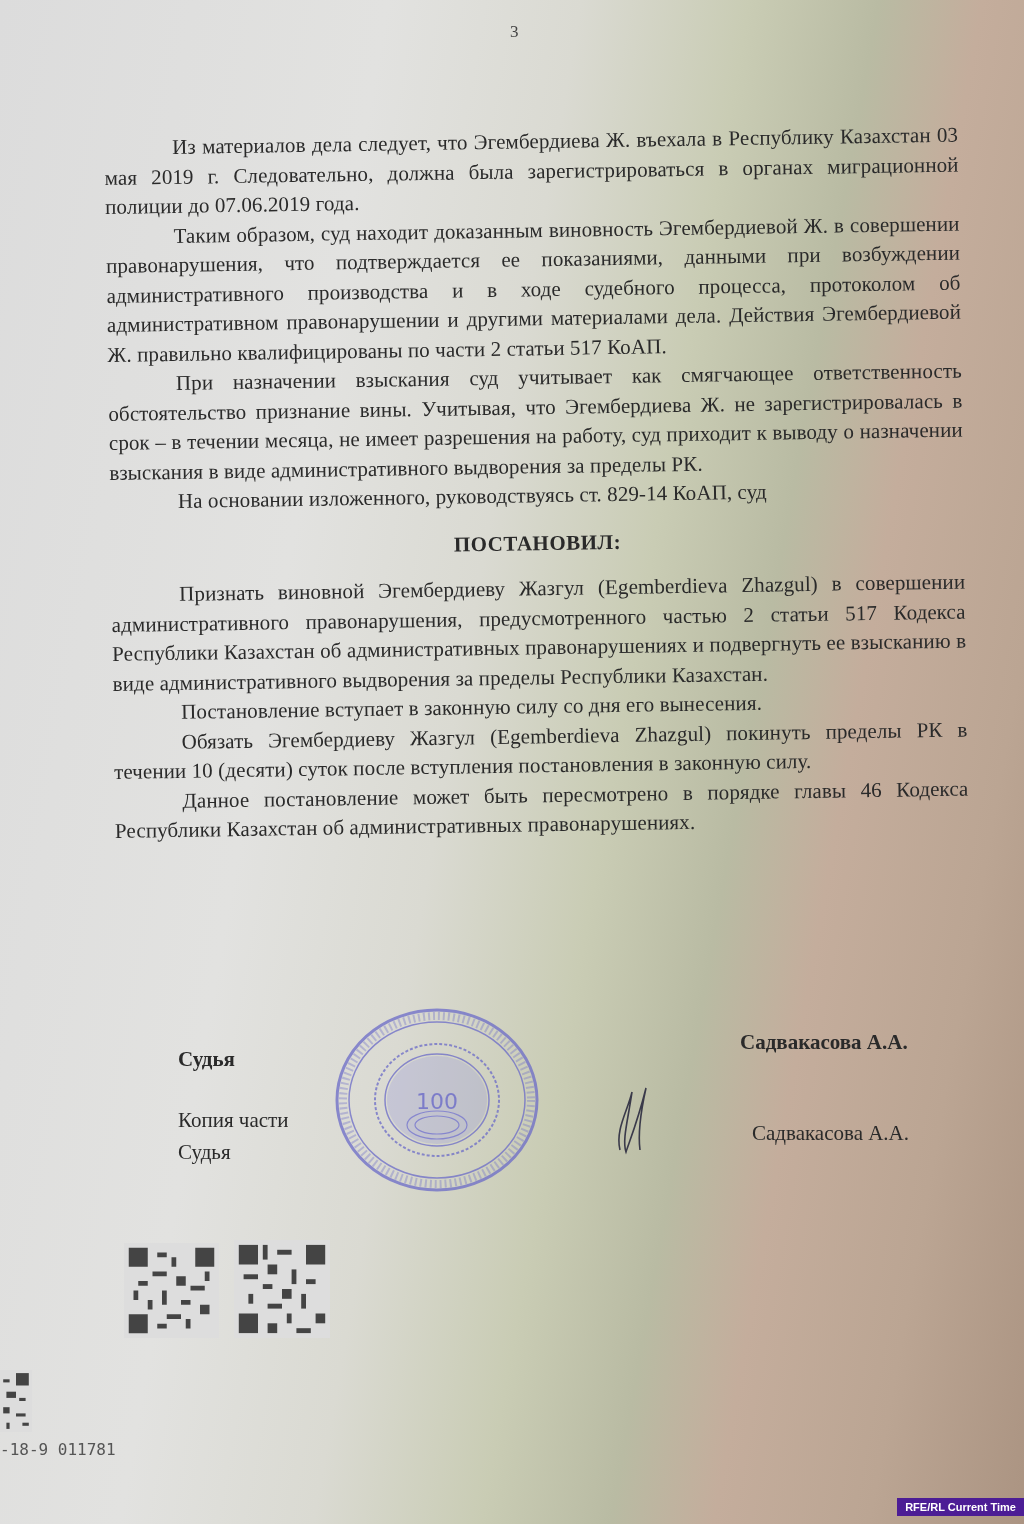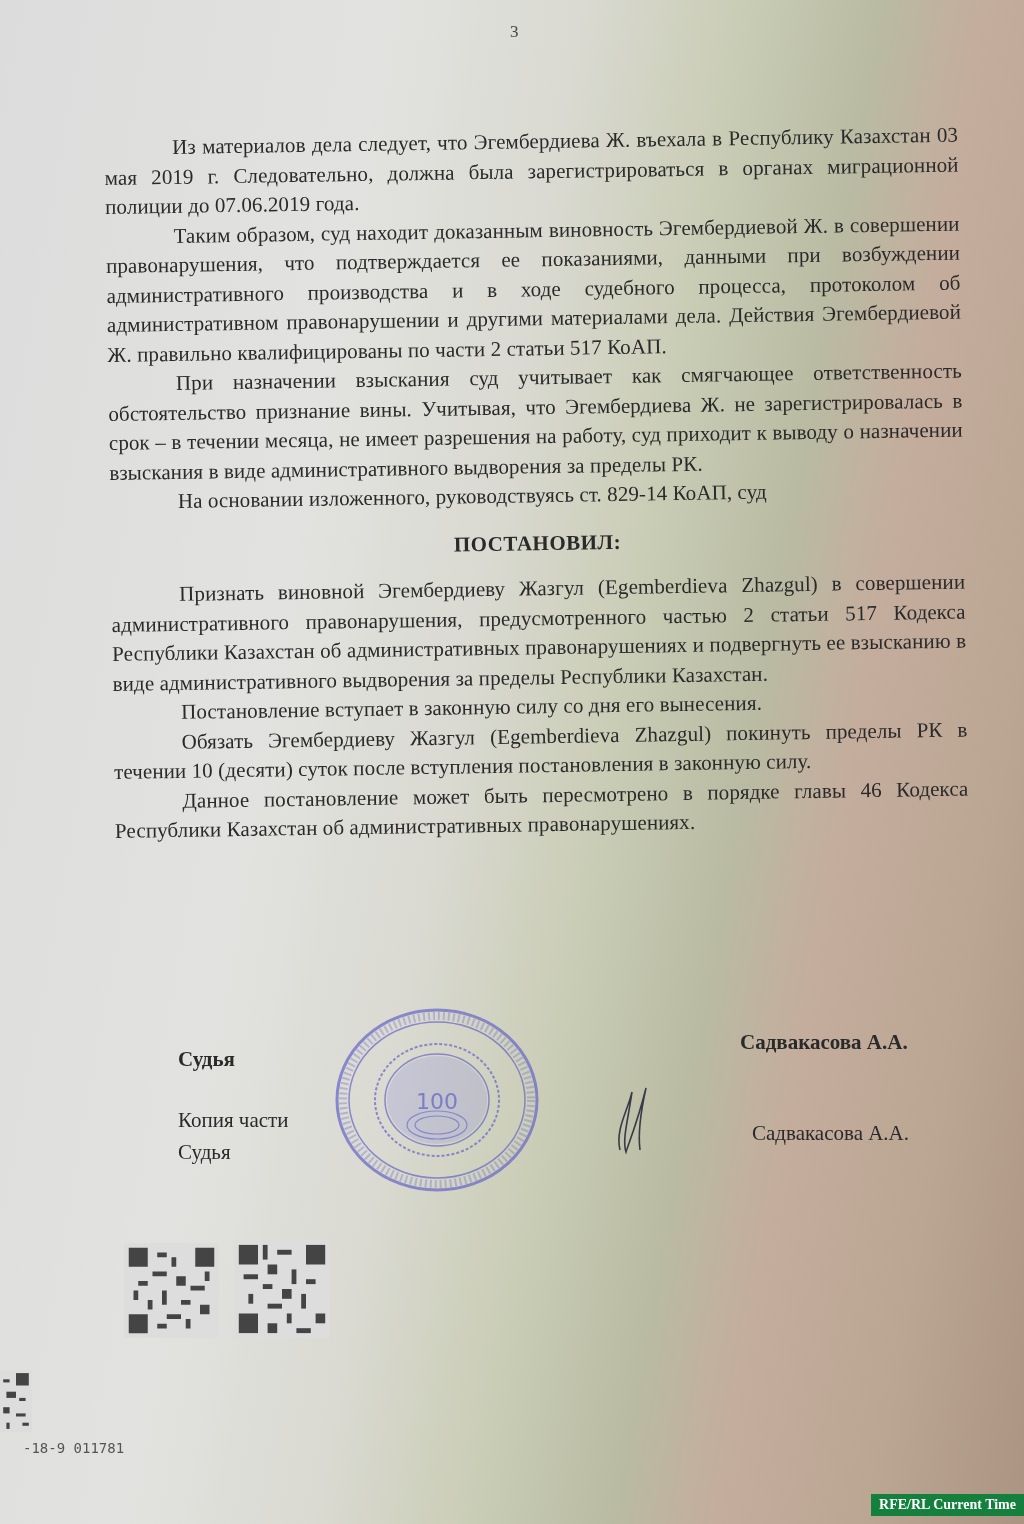--- a/index.html
+++ b/index.html
@@ -34,27 +34,26 @@
     .stamp {
       position: absolute; left: 330px; top: 1005px; width: 215px; height: 190px; text-align: right;
     }
     .signature { position: absolute; left: 610px; top: 1080px; width: 50px; height: 80px; }
     .qr { position: absolute; background-color: #aaa; }
     .qr svg { width: 100%; height: 100%; display: block; }
     .qr-1 { left: 124px; top: 1243px; width: 95px; height: 95px; }
     .qr-2 { left: 234px; top: 1240px; width: 96px; height: 98px; }
     .qr-3 { left: 0; top: 1370px; width: 32px; height: 62px; }
     .doc-code {
-      position: absolute; left: 0; top: 1440px; font-size: 14px; color: #555;
+      position: absolute; left: 0; top: 1440px; font-size: 16px; color: #555;
       font-family: "DejaVu Sans Mono", monospace;
-      margin-left: 23px;
     }
     .watermark {
-      position: absolute; right: 0; bottom: 8px; background: #15803d; color: #fff;
-      font-family: Liberation Serif, serif; font-weight: bold; font-size: 14px;
+      position: absolute; right: 0; bottom: 8px; background: #4c1d95; color: #fff;
+      font-family: Liberation Sans, sans-serif; font-weight: bold; font-size: 11px;
       padding: 3px 8px;
     }
   </style>
 </head>
 <body>
 
 <div class="page">
   <div class="page-number">3</div>
 
   <div class="body-text">

